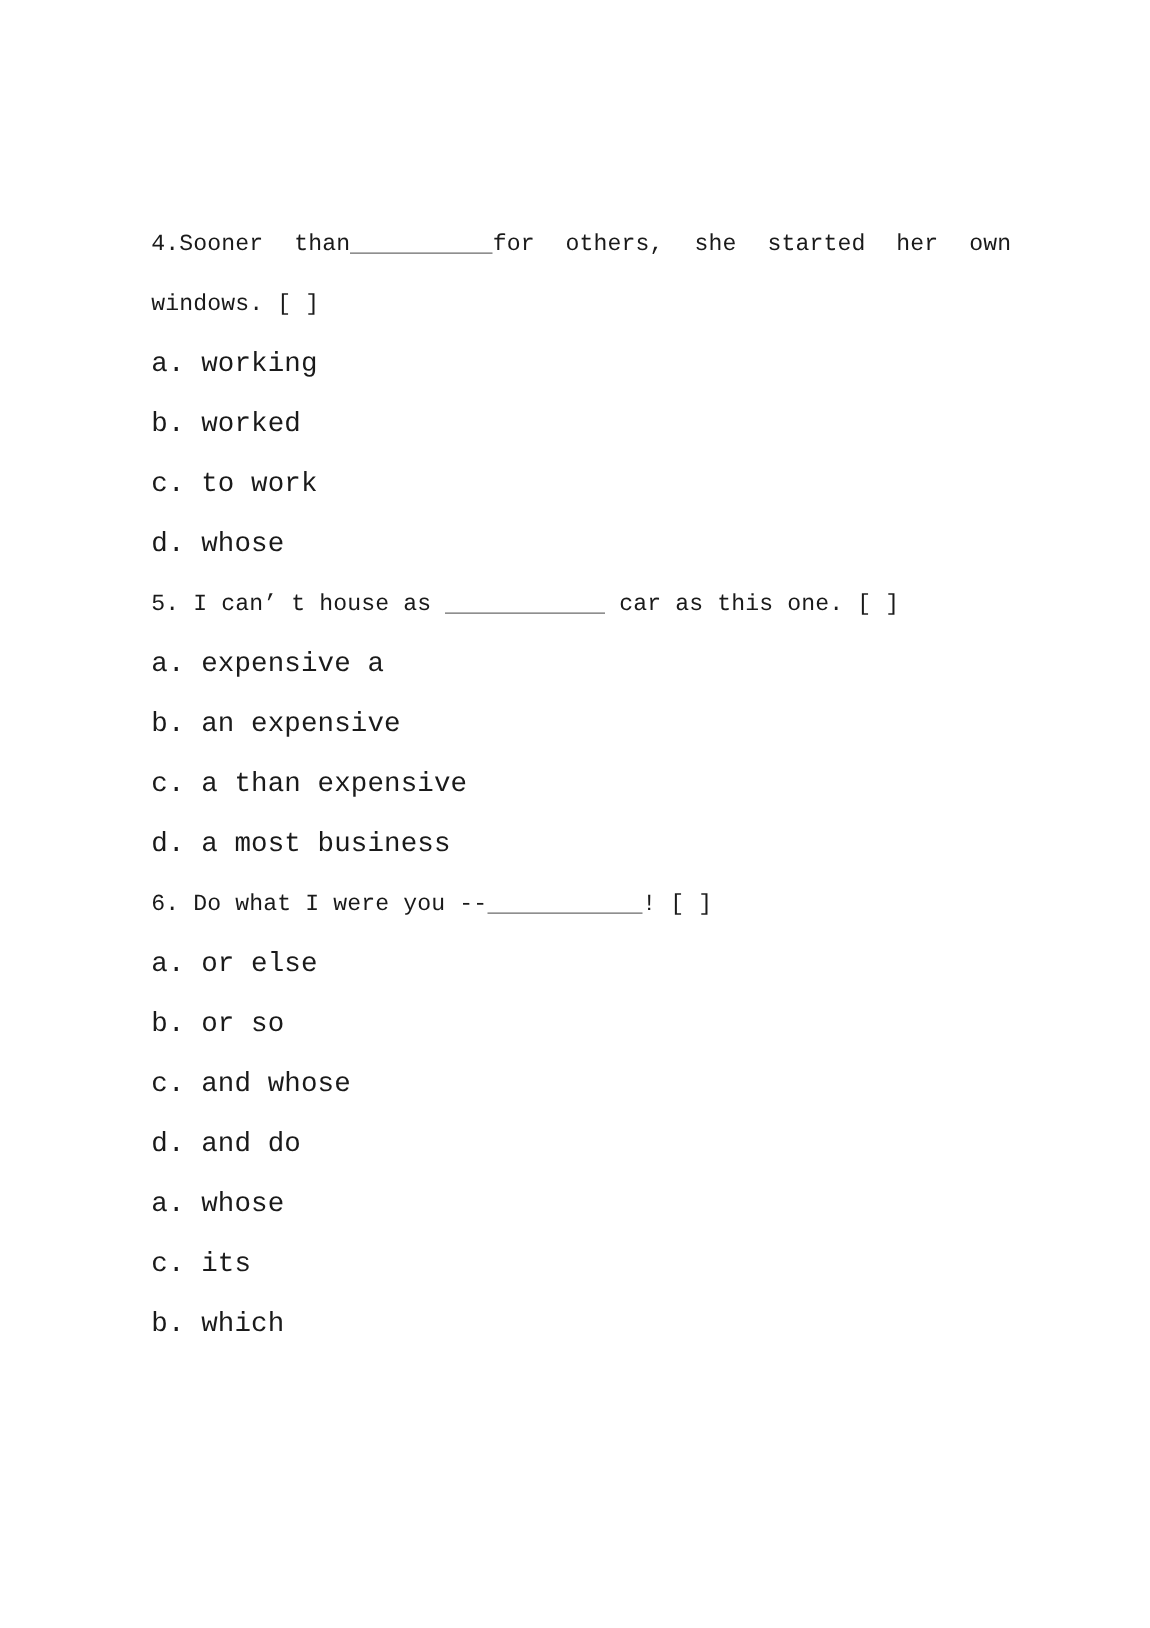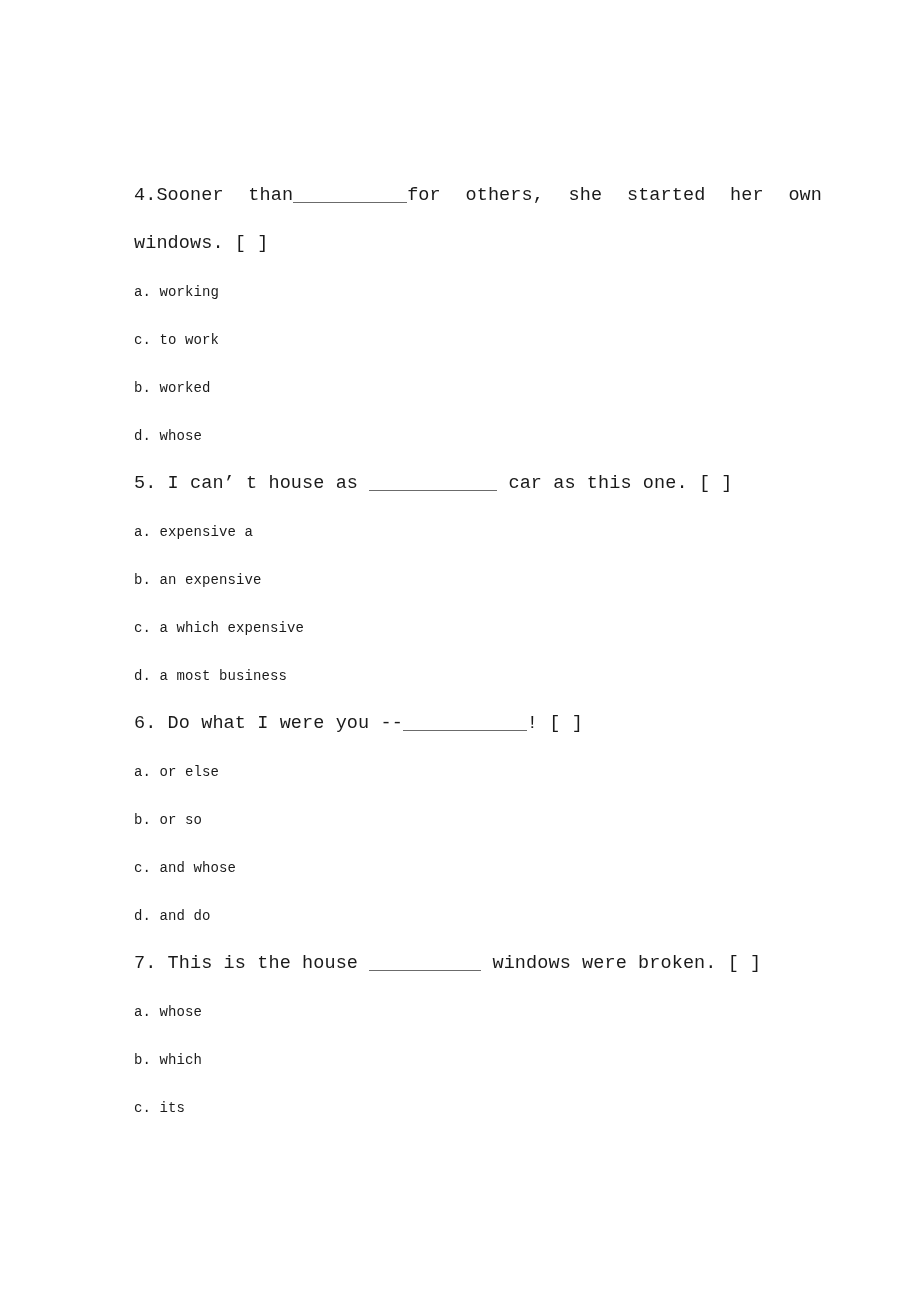--- a/index.html
+++ b/index.html
@@ -15,42 +15,42 @@
     overflow: hidden;
   }
   .page {
     position: relative;
     width: 920px;
     height: 1302px;
     background: #ffffff;
   }
   .content {
     position: absolute;
-    left: 134px;
+    left: 121px;
     top: 172px;
     width: 690px;
   }
   .line {
     height: 48px;
     line-height: 48px;
     font-size: 18.5px;
     white-space: pre;
     letter-spacing: 0.1px;
   }
   .line.justified {
     white-space: normal;
     text-align: justify;
     text-align-last: justify;
     width: 688px;
   }
   .q-line {
     font-size: 18.5px;
   }
   .opt-line {
-    font-size: 14px;
+    font-size: 22px;
   }
   .blank {
     display: inline-block;
     border-bottom: 1.4px solid #6b6b6b;
     vertical-align: -3px;
     height: 14px;
   }
   .blank.w4  { width: 114px; }
   .blank.w5  { width: 128px; }
   .blank.w6  { width: 124px; }
@@ -59,35 +59,34 @@
 </style>
 </head>
 <body>
 
 <div class="page">
   <div class="content">
 
     <div class="line justified q-line"><span>4.</span><span class="sp"> </span><span>Sooner  than</span><span class="sp"> </span><span class="blank w4"></span><span class="sp"> </span><span>for  others,  she  started  her  own</span></div>
     <div class="line q-line">windows. [ ]</div>
     <div class="line opt-line"><span>a.</span><span class="sp"> </span><span>working</span></div>
+    <div class="line opt-line"><span>b.</span><span class="sp"> </span><span>worked</span></div>
     <div class="line opt-line"><span>c.</span><span class="sp"> </span><span>to work</span></div>
-    <div class="line opt-line"><span>b.</span><span class="sp"> </span><span>worked</span></div>
     <div class="line opt-line"><span>d.</span><span class="sp"> </span><span>whose</span></div>
 
     <div class="line q-line"><span>5.</span><span class="sp"> </span><span>I can’ t house as </span><span class="blank w5"></span><span> car as this one. [ ]</span></div>
     <div class="line opt-line"><span>a.</span><span class="sp"> </span><span>expensive a</span></div>
     <div class="line opt-line"><span>b.</span><span class="sp"> </span><span>an expensive</span></div>
-    <div class="line opt-line"><span>c.</span><span class="sp"> </span><span>a which expensive</span></div>
+    <div class="line opt-line"><span>c.</span><span class="sp"> </span><span>a than expensive</span></div>
     <div class="line opt-line"><span>d.</span><span class="sp"> </span><span>a most business</span></div>
 
     <div class="line q-line"><span>6.</span><span class="sp"> </span><span>Do what I were you --</span><span class="blank w6"></span><span>! [ ]</span></div>
     <div class="line opt-line"><span>a.</span><span class="sp"> </span><span>or else</span></div>
     <div class="line opt-line"><span>b.</span><span class="sp"> </span><span>or so</span></div>
     <div class="line opt-line"><span>c.</span><span class="sp"> </span><span>and whose</span></div>
     <div class="line opt-line"><span>d.</span><span class="sp"> </span><span>and do</span></div>
 
-    <div class="line q-line"><span>7.</span><span class="sp"> </span><span>This is the house </span><span class="blank w7"></span><span> windows were broken. [ ]</span></div>
     <div class="line opt-line"><span>a.</span><span class="sp"> </span><span>whose</span></div>
+    <div class="line opt-line"><span>c.</span><span class="sp"> </span><span>its</span></div>
     <div class="line opt-line"><span>b.</span><span class="sp"> </span><span>which</span></div>
-    <div class="line opt-line"><span>c.</span><span class="sp"> </span><span>its</span></div>
 
   </div>
 </div>
 
 </body></html>

